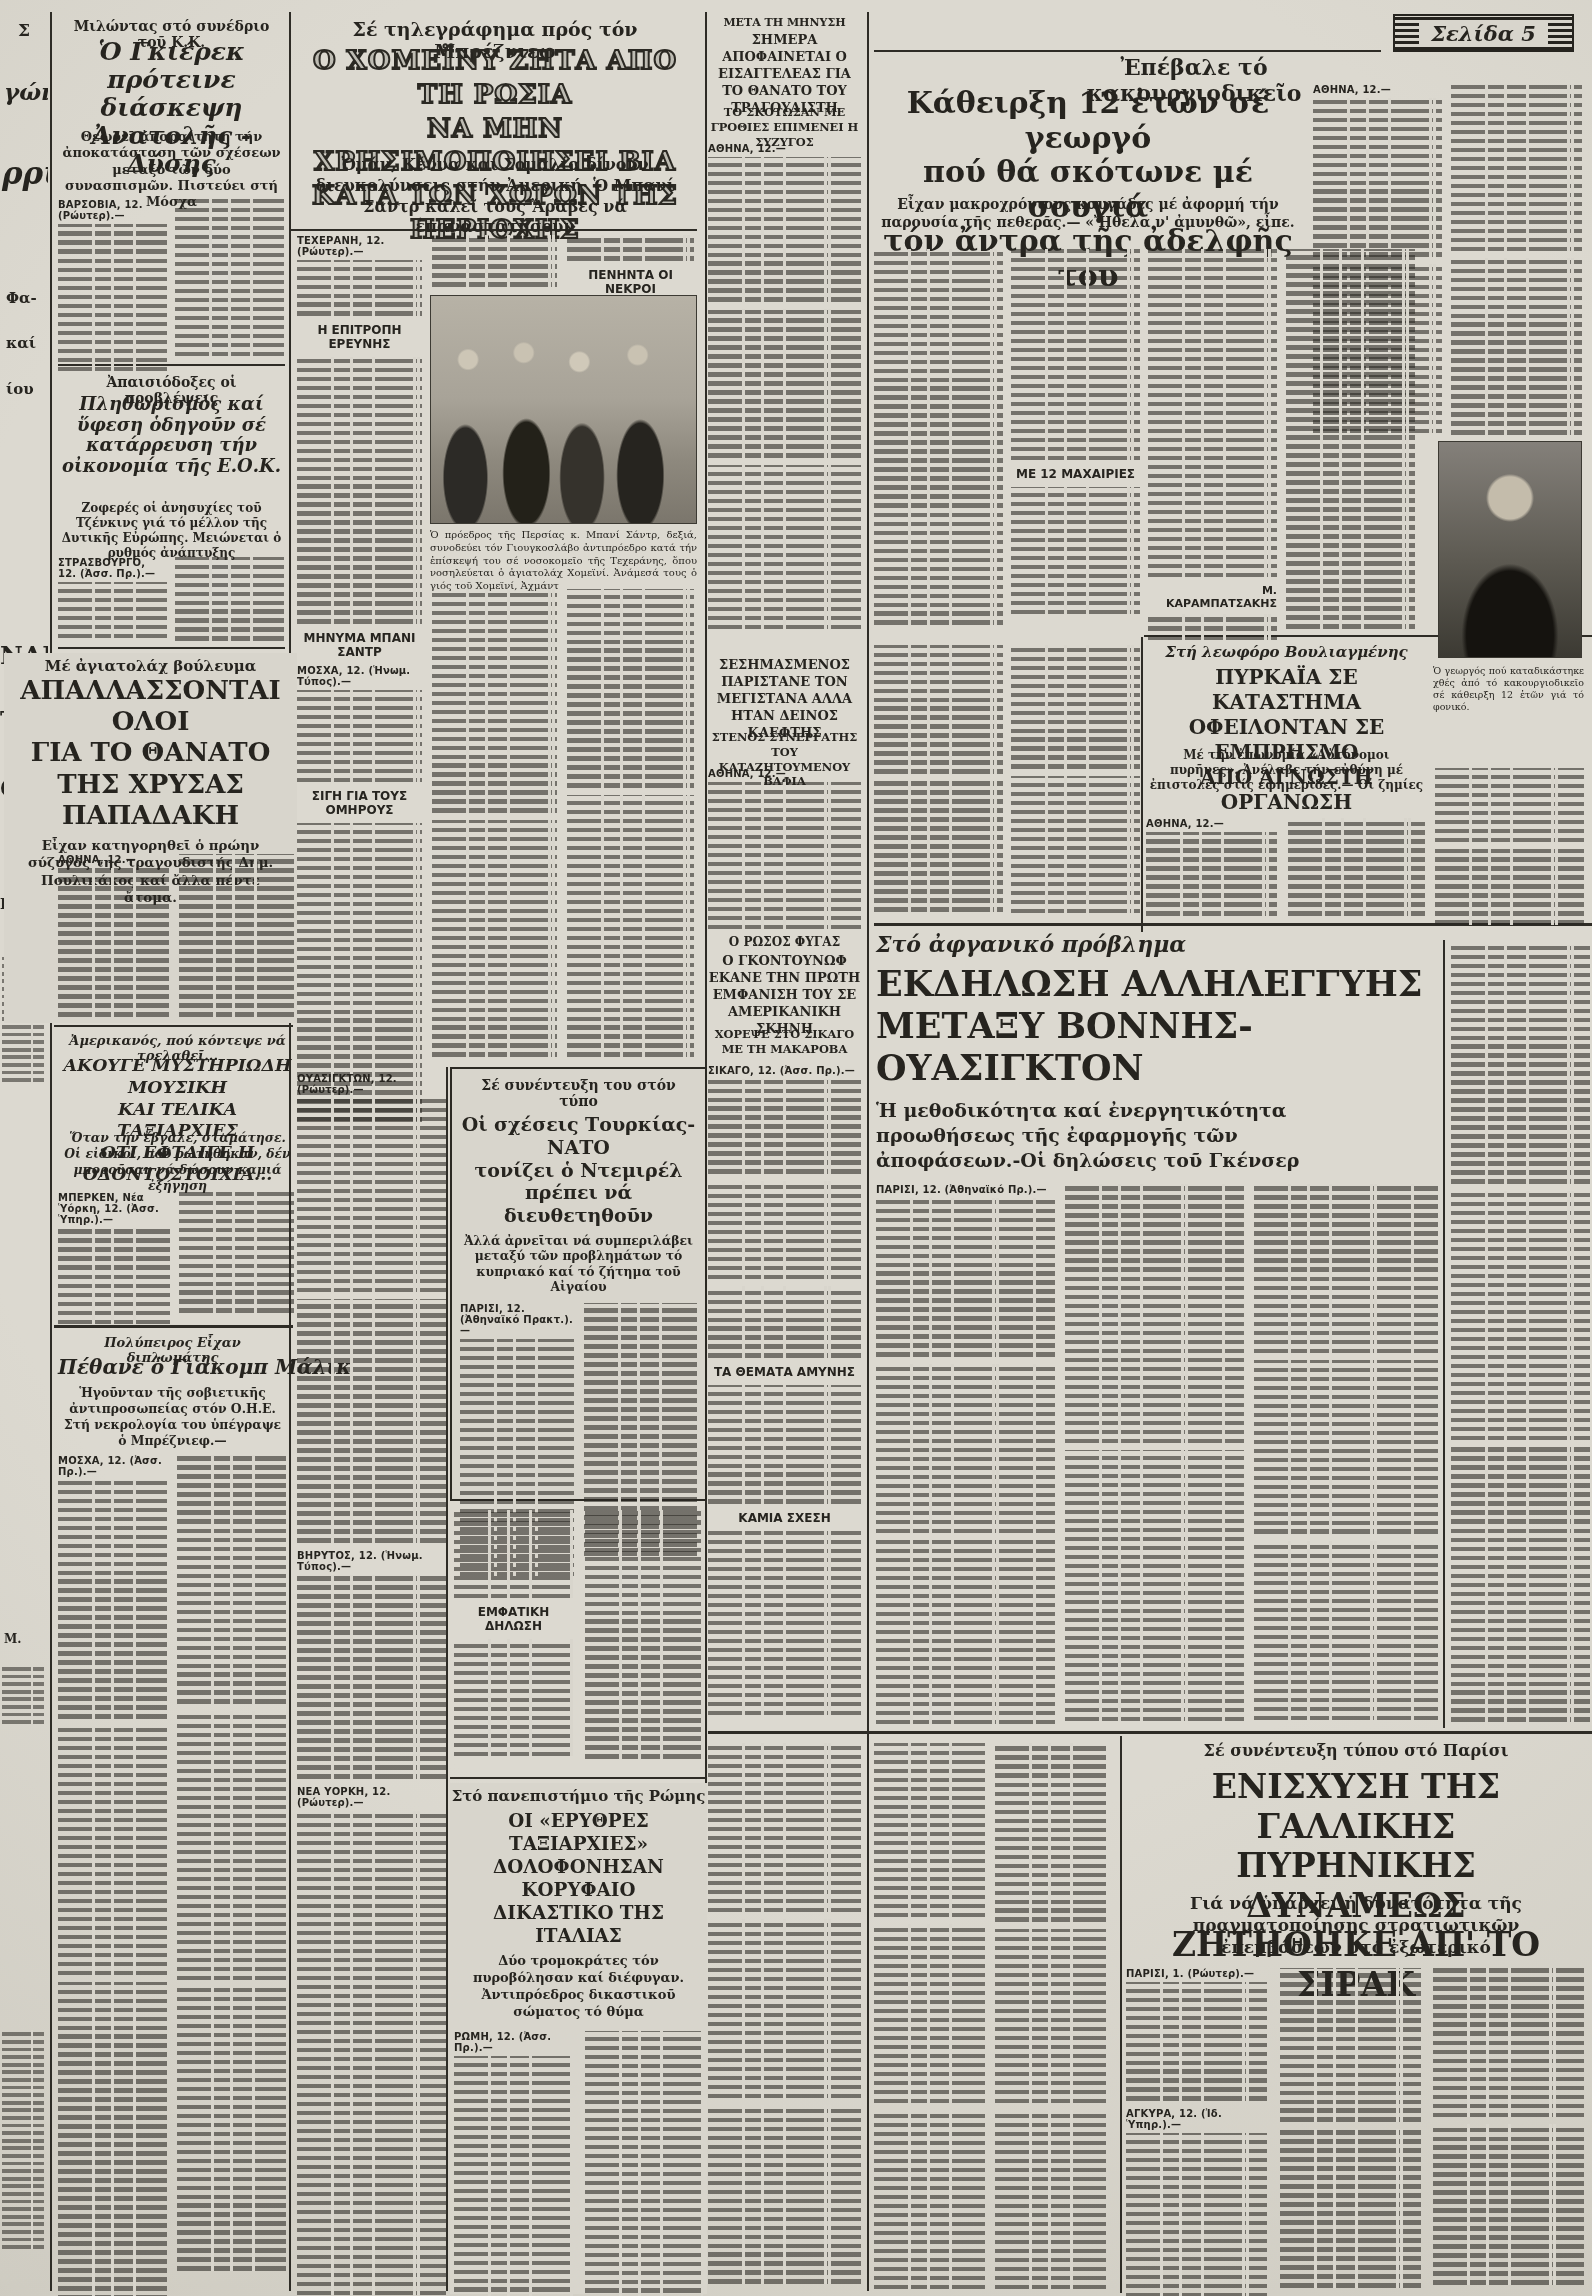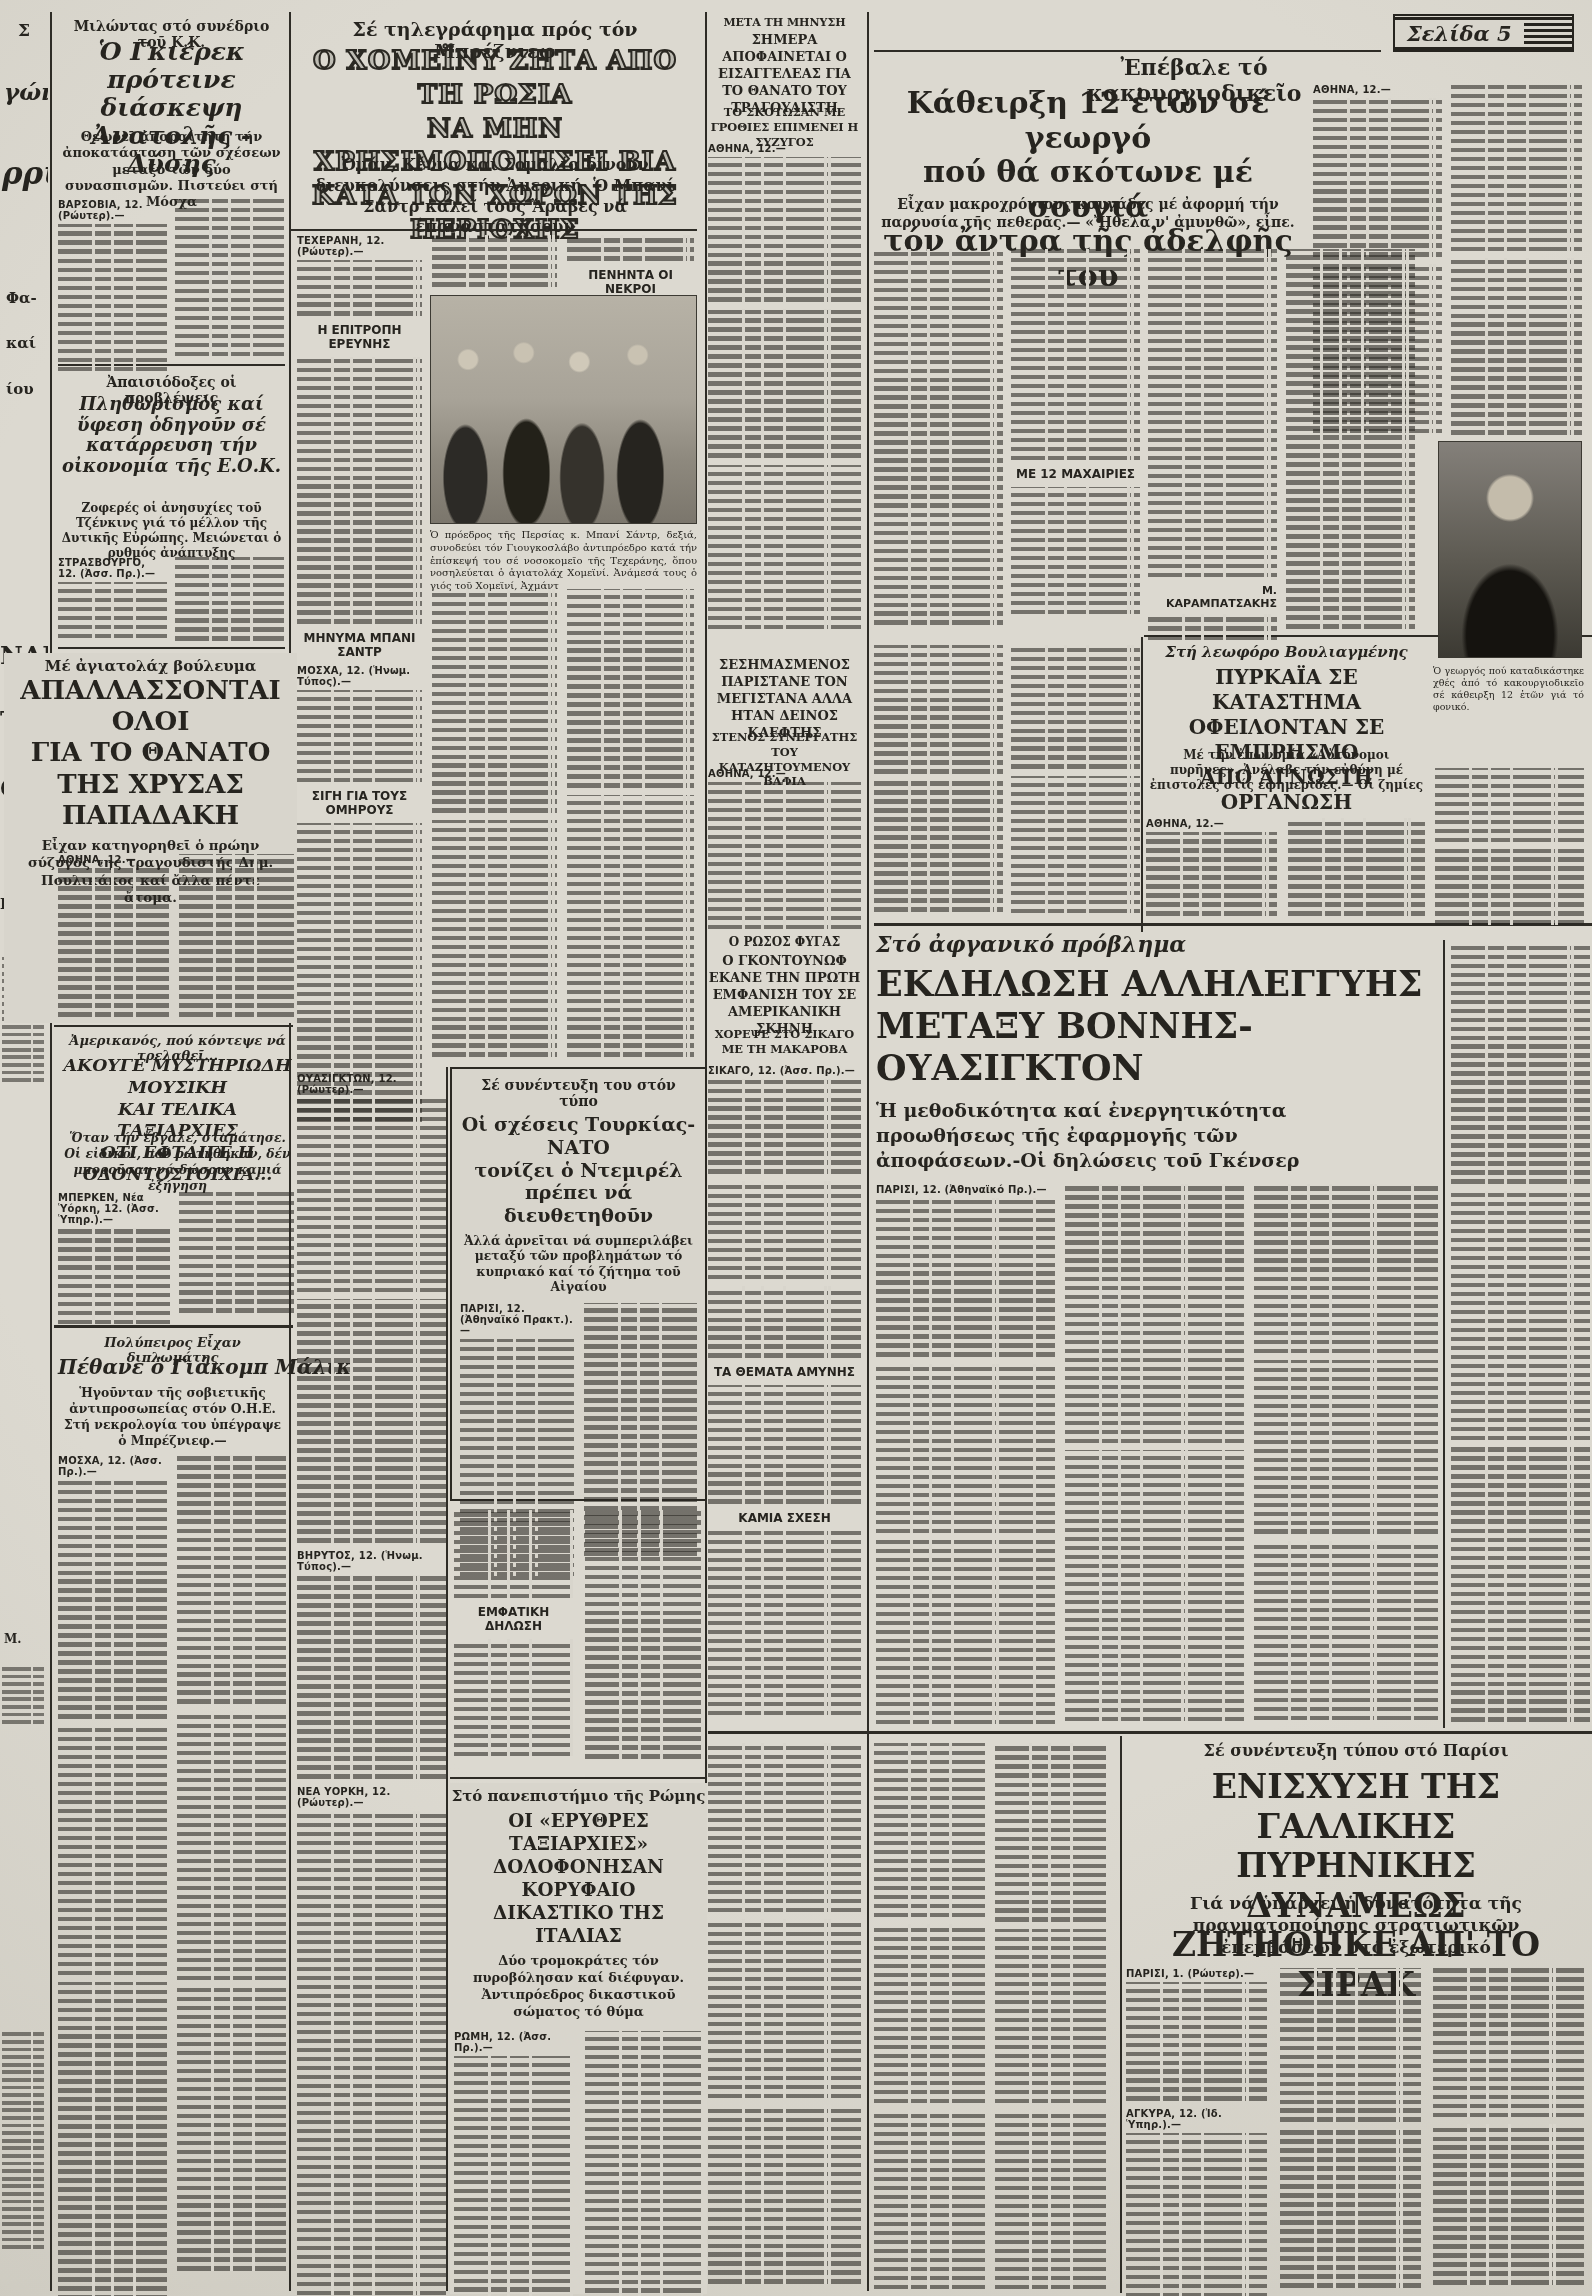--- a/index.html
+++ b/index.html
@@ -79,21 +79,21 @@
     <span class="frag" style="left:0;top:641px;font-size:25px">ΝΑΗ</span>
     <span class="frag" style="left:0;top:706px;font-size:25px">ΤΩΝ</span>
     <span class="frag" style="left:0;top:774px;font-size:25px">ΟΥ</span>
     <span class="frag" style="left:0;top:896px;font-size:14px">ΡΙΕΣ</span>
     <span class="frag" style="left:4px;top:1632px;font-size:12px">Μ.</span>
     <div class="tx sm abs" style="left:2px;top:953px;width:42px;height:129px"></div>
     <div class="tx sm abs" style="left:2px;top:1664px;width:42px;height:60px"></div>
     <div class="tx sm abs" style="left:2px;top:2030px;width:42px;height:219px"></div>
   </div>
 
-  <div class="abs" style="left:1393px;top:14px;width:181px;height:38px;border:2px solid #26241f;background:repeating-linear-gradient(0deg,#26241f 0 3px,#d8d5cc 3px 6px);display:flex;align-items:center;justify-content:flex-start">
+  <div class="abs" style="left:1393px;top:14px;width:181px;height:38px;border:2px solid #26241f;background:repeating-linear-gradient(0deg,#26241f 0 3px,#d8d5cc 3px 6px);display:flex;align-items:center;justify-content:center">
     <span style="background:#d8d5cc;padding:0 12px;font-style:italic;font-weight:700;font-size:21px">Σελίδα 5</span>
   </div>
 
   <div class="abs kick" style="left:58px;top:18px;width:227px;font-size:14px">Μιλώντας στό συνέδριο τοῦ Κ.Κ.</div>
   <div class="abs hl it" style="left:58px;top:38px;width:227px;font-size:25px;line-height:1.12">Ὁ Γκιέρεκ πρότεινε διάσκεψη Ἀνατολῆς - Δύσης</div>
   <div class="abs sh" style="left:60px;top:129px;width:223px;font-size:13px;line-height:1.25">Θεωρεῖ ἀπαραίτητη τήν ἀποκατάσταση τῶν σχέσεων μεταξύ τῶν δύο συνασπισμῶν. Πιστεύει στή Μόσχα</div>
   <div class="col" style="left:58px;top:199px;width:109px">
     <span class="dl">ΒΑΡΣΟΒΙΑ, 12. (Ρώυτερ).—</span>
     <div class="tx" style="height:147px"></div>
   </div>

